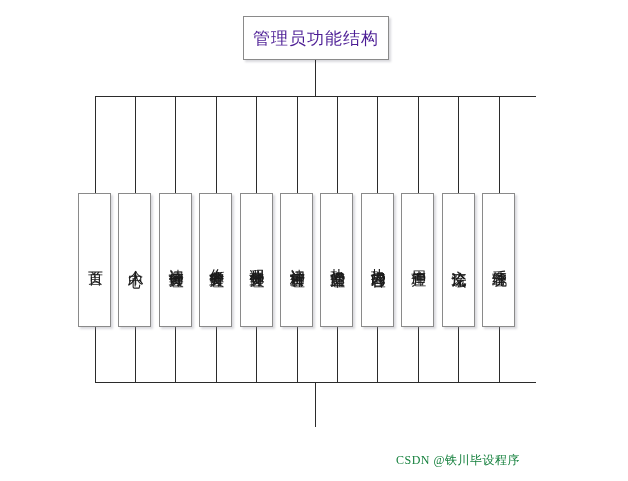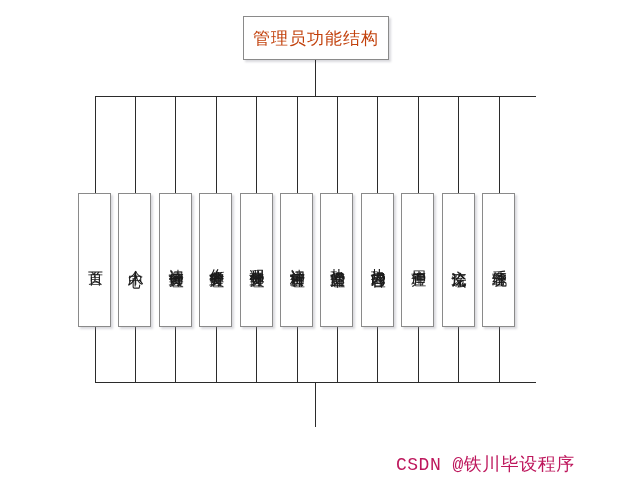--- a/index.html
+++ b/index.html
@@ -26,21 +26,21 @@
     border: 1px solid #8a8a8a;
     box-shadow: 1.5px 1.5px 2px rgba(150,150,160,0.35);
   }
 
   
   .node.wide {
     display: flex;
     align-items: center;
     justify-content: center;
     font-size: 17px;
-    color: #c2410c;
+    color: #4c1d95;
     letter-spacing: 1px;
   }
 
   
   .node.leaf {
     display: flex;
     align-items: center;
     justify-content: center;
   }
   .vtext {
@@ -57,23 +57,23 @@
   .ln {
     position: absolute;
     background: #2b2b2b;
   }
   .ln.h { height: 1px; }
   .ln.v { width: 1px; }
 
   
   #watermark {
     position: absolute;
-    font-family: Liberation Mono, monospace;
-    font-size: 18px;
-    color: #be185d;
+    font-family: Liberation Serif, serif;
+    font-size: 12px;
+    color: #15803d;
     white-space: nowrap;
     letter-spacing: 0.5px;
   }
 </style>
 </head>
 <body>
 
 <div id="canvas">
 
   <div class="node wide" id="root-node" style="left:243px; top:16px; width:146px; height:44px;">

